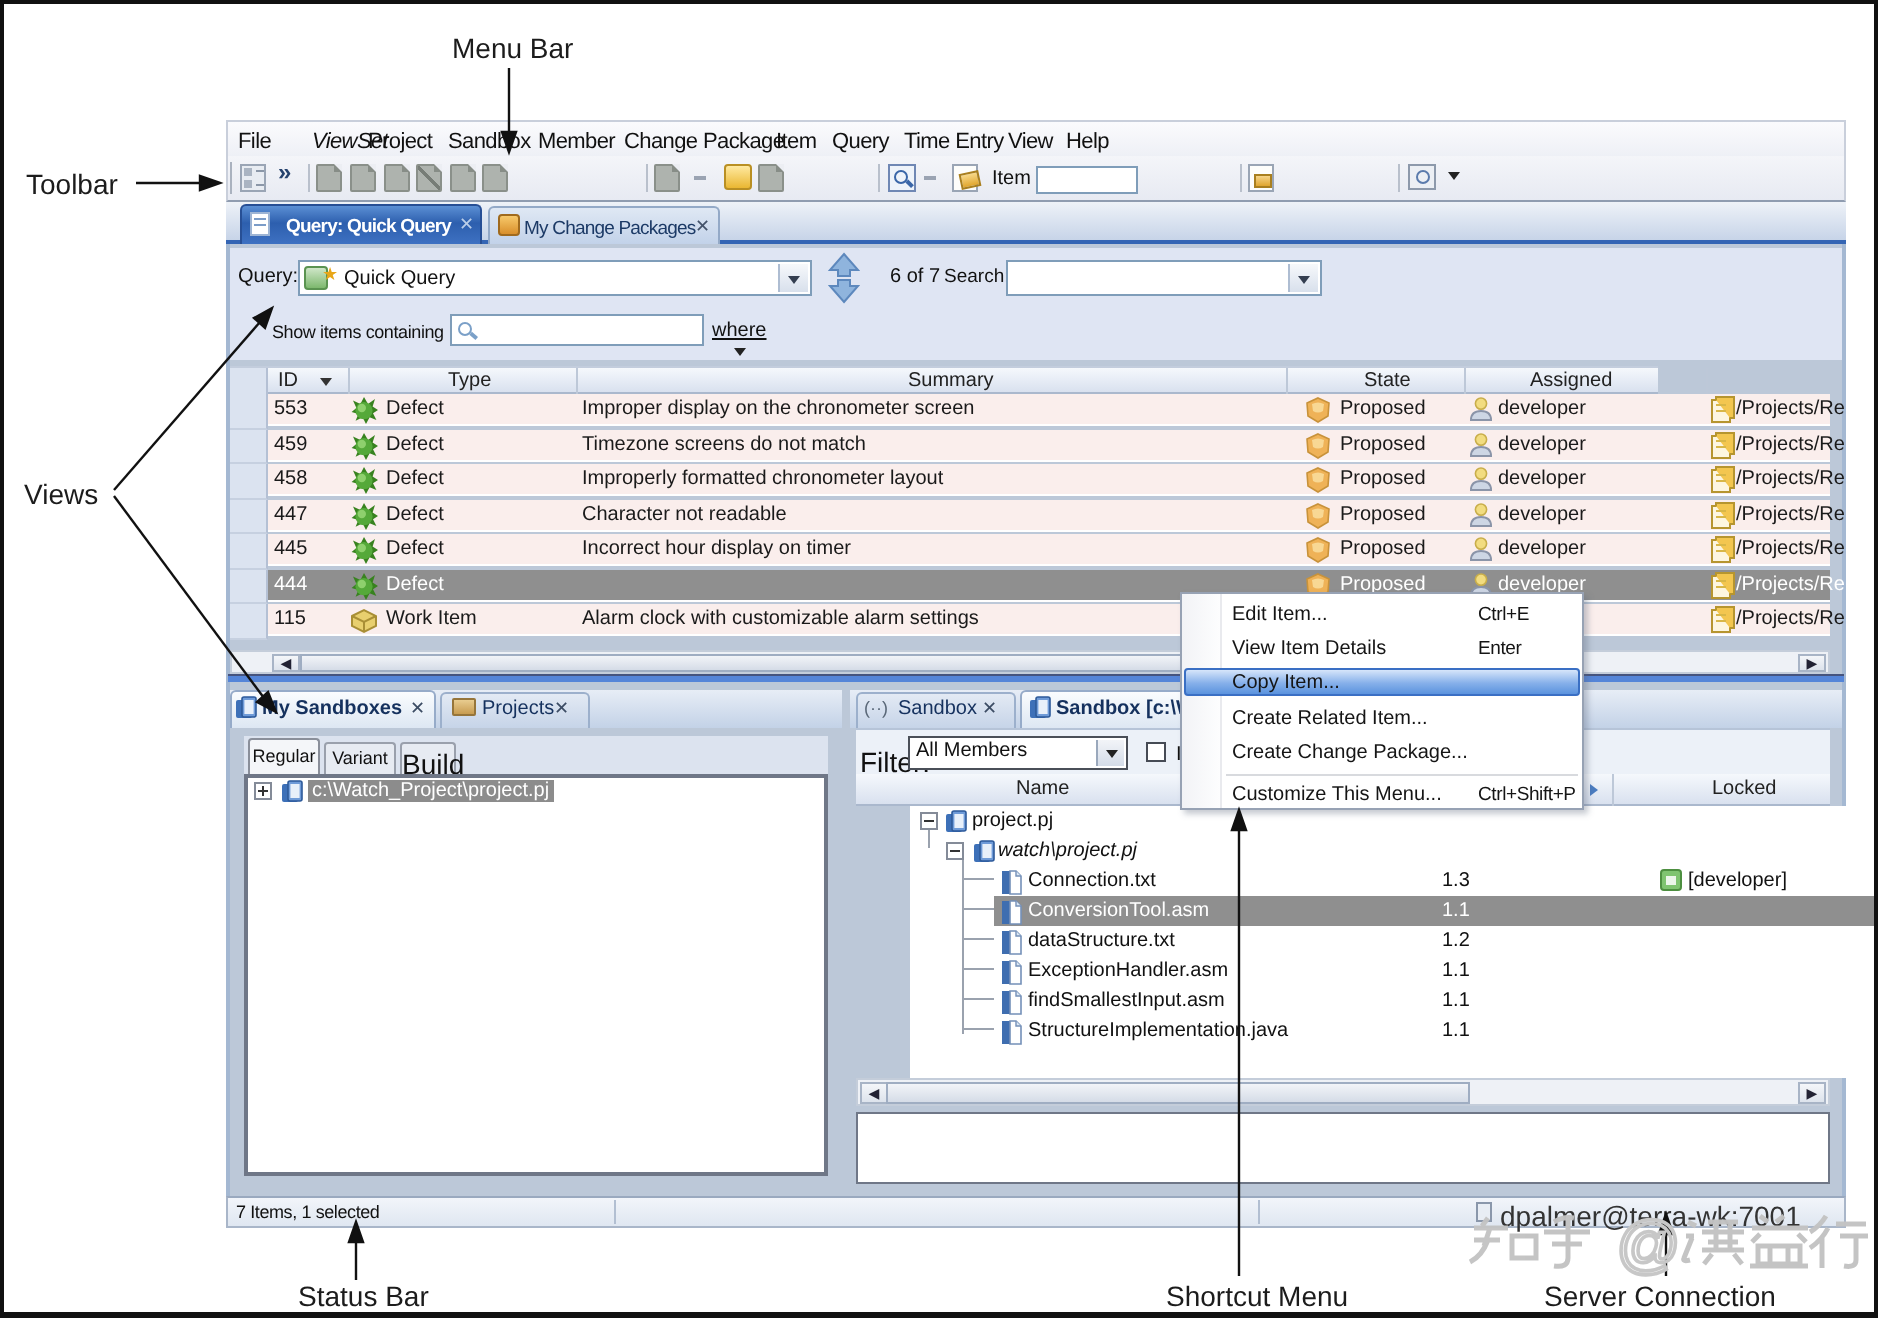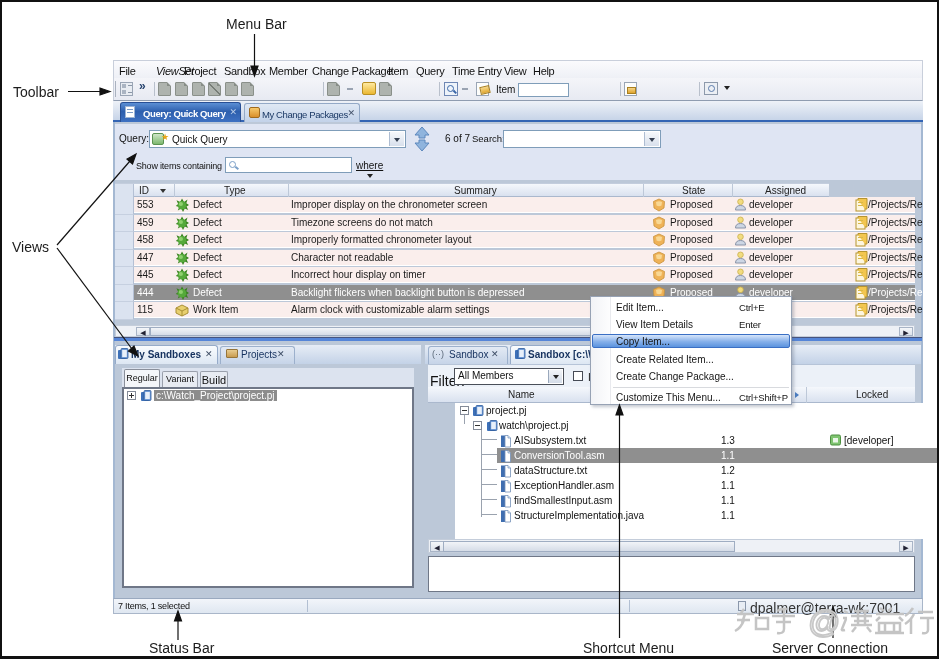--- a/index.html
+++ b/index.html
@@ -344,21 +344,20 @@
         <use href="#proj"></use>
       </svg>
     <span class="rtx" style="left:753px;">/Projects/Re</span>
   </div>
   <div class="row sel" style="top:284.5px;">
     <span class="rtx" style="left:22px;">444</span>
       <svg width="15" height="14" style="position:absolute;left:60px;top:1px;">
         <use href="#bug"></use>
       </svg>
     <span class="rtx" style="left:78px;">Defect</span>
-    <span class="rtx" style="left:176px;">Backlight flickers when backlight button is depressed</span>
     <svg width="14" height="14" style="position:absolute;left:537px;top:1px;">
         <use href="#state"></use>
       </svg>
     <span class="rtx" style="left:555px;">Proposed</span>
     <svg width="13" height="13" style="position:absolute;left:619px;top:1px;">
         <use href="#user"></use>
       </svg>
     <span class="rtx" style="left:634px;">developer</span>
     <svg width="13" height="14" style="position:absolute;left:740px;top:1px;">
         <use href="#proj"></use>
@@ -404,21 +403,21 @@
   </svg>
 <span class="abs ptab" style="left:131px;top:349px;font-weight:bold;">My Sandboxes</span>
 <span class="abs ptab" style="left:205px;top:349px;color:#3c4c64;font-size:9px;">✕</span>
 <div class="abs" style="left:226px;top:349px;width:12px;height:9px;background:linear-gradient(#e8cc90,#c89c50);border:1px solid #96753a;border-radius:1px;z-index:4;"></div>
 <span class="abs ptab" style="left:241px;top:349px;">Projects</span>
 <span class="abs ptab" style="left:277px;top:349px;color:#3c4c64;font-size:9px;">✕</span>
 
 <div class="abs" style="left:122px;top:368px;width:292px;height:19px;background:#dce3ef;z-index:2;">
   <div style="position:absolute;left:2px;top:1px;width:36px;height:18px;background:#f4f6f9;border:1px solid #8a8f9a;border-bottom:none;border-radius:2px 2px 0 0;font-size:9px;color:#111;text-align:center;padding-top:3px;">Regular</div>
   <div style="position:absolute;left:40px;top:3px;width:36px;height:16px;background:#e7ebf2;border:1px solid #9aa0ac;border-bottom:none;border-radius:2px 2px 0 0;font-size:9px;color:#111;text-align:center;padding-top:2px;">Variant</div>
-  <div style="position:absolute;left:78px;top:3px;width:28px;height:16px;background:#e7ebf2;border:1px solid #9aa0ac;border-bottom:none;border-radius:2px 2px 0 0;font-size:11px;color:#111;text-align:center;padding-top:2px;">Build</div>
+  <div style="position:absolute;left:78px;top:3px;width:28px;height:16px;background:#e7ebf2;border:1px solid #9aa0ac;border-bottom:none;border-radius:2px 2px 0 0;font-size:14px;color:#111;text-align:center;padding-top:2px;">Build</div>
 </div>
 <div class="abs" id="ltree">
   <div style="position:absolute;left:3px;top:2px;width:9px;height:9px;border:1px solid #848b98;background:#fff;">
     <div style="position:absolute;left:1px;top:3px;width:5px;height:1px;background:#333;"></div>
     <div style="position:absolute;left:3px;top:1px;width:1px;height:5px;background:#333;"></div>
   </div>
   <svg width="12" height="14" style="position:absolute;left:16px;top:0px;">
       <use href="#cube"></use>
     </svg>
   <span style="position:absolute;left:30px;top:1px;font-size:10px;color:#fff;background:#8c8c8c;padding:0 2px;">c:\Watch_Project\project.pj</span>
@@ -472,26 +471,26 @@
       <use href="#cube"></use>
     </svg>
   <span style="position:absolute;left:31px;top:2px;">project.pj</span>
 
   <div style="position:absolute;left:18px;top:18px;width:9px;height:9px;border:1px solid #848b98;background:#fff;">
       <div style="position:absolute;left:1px;top:3px;width:5px;height:1px;background:#333;"></div>
     </div>
   <svg width="12" height="14" style="position:absolute;left:31px;top:16px;">
       <use href="#cube"></use>
     </svg>
-  <span style="position:absolute;left:44px;top:17px;">watch\project.pj</span>
+  <span style="position:absolute;left:44px;top:17px;font-style:italic;">watch\project.pj</span>
 
   <svg width="11" height="14" style="position:absolute;left:45px;top:31px;">
       <use href="#file"></use>
     </svg>
-  <span style="position:absolute;left:59px;top:32px;">AISubsystem.txt</span>
+  <span style="position:absolute;left:59px;top:32px;">Connection.txt</span>
   <span style="position:absolute;left:266px;top:32px;">1.3</span>
   <svg width="11" height="12" style="position:absolute;left:375px;top:31px;">
       <use href="#lock"></use>
     </svg>
   <span style="position:absolute;left:389px;top:32px;">[developer]</span>
 
   <div style="position:absolute;left:42px;top:45px;width:446px;height:15px;background:#8f8f8f;"></div>
   <svg width="11" height="14" style="position:absolute;left:45px;top:46px;">
       <use href="#file"></use>
     </svg>

